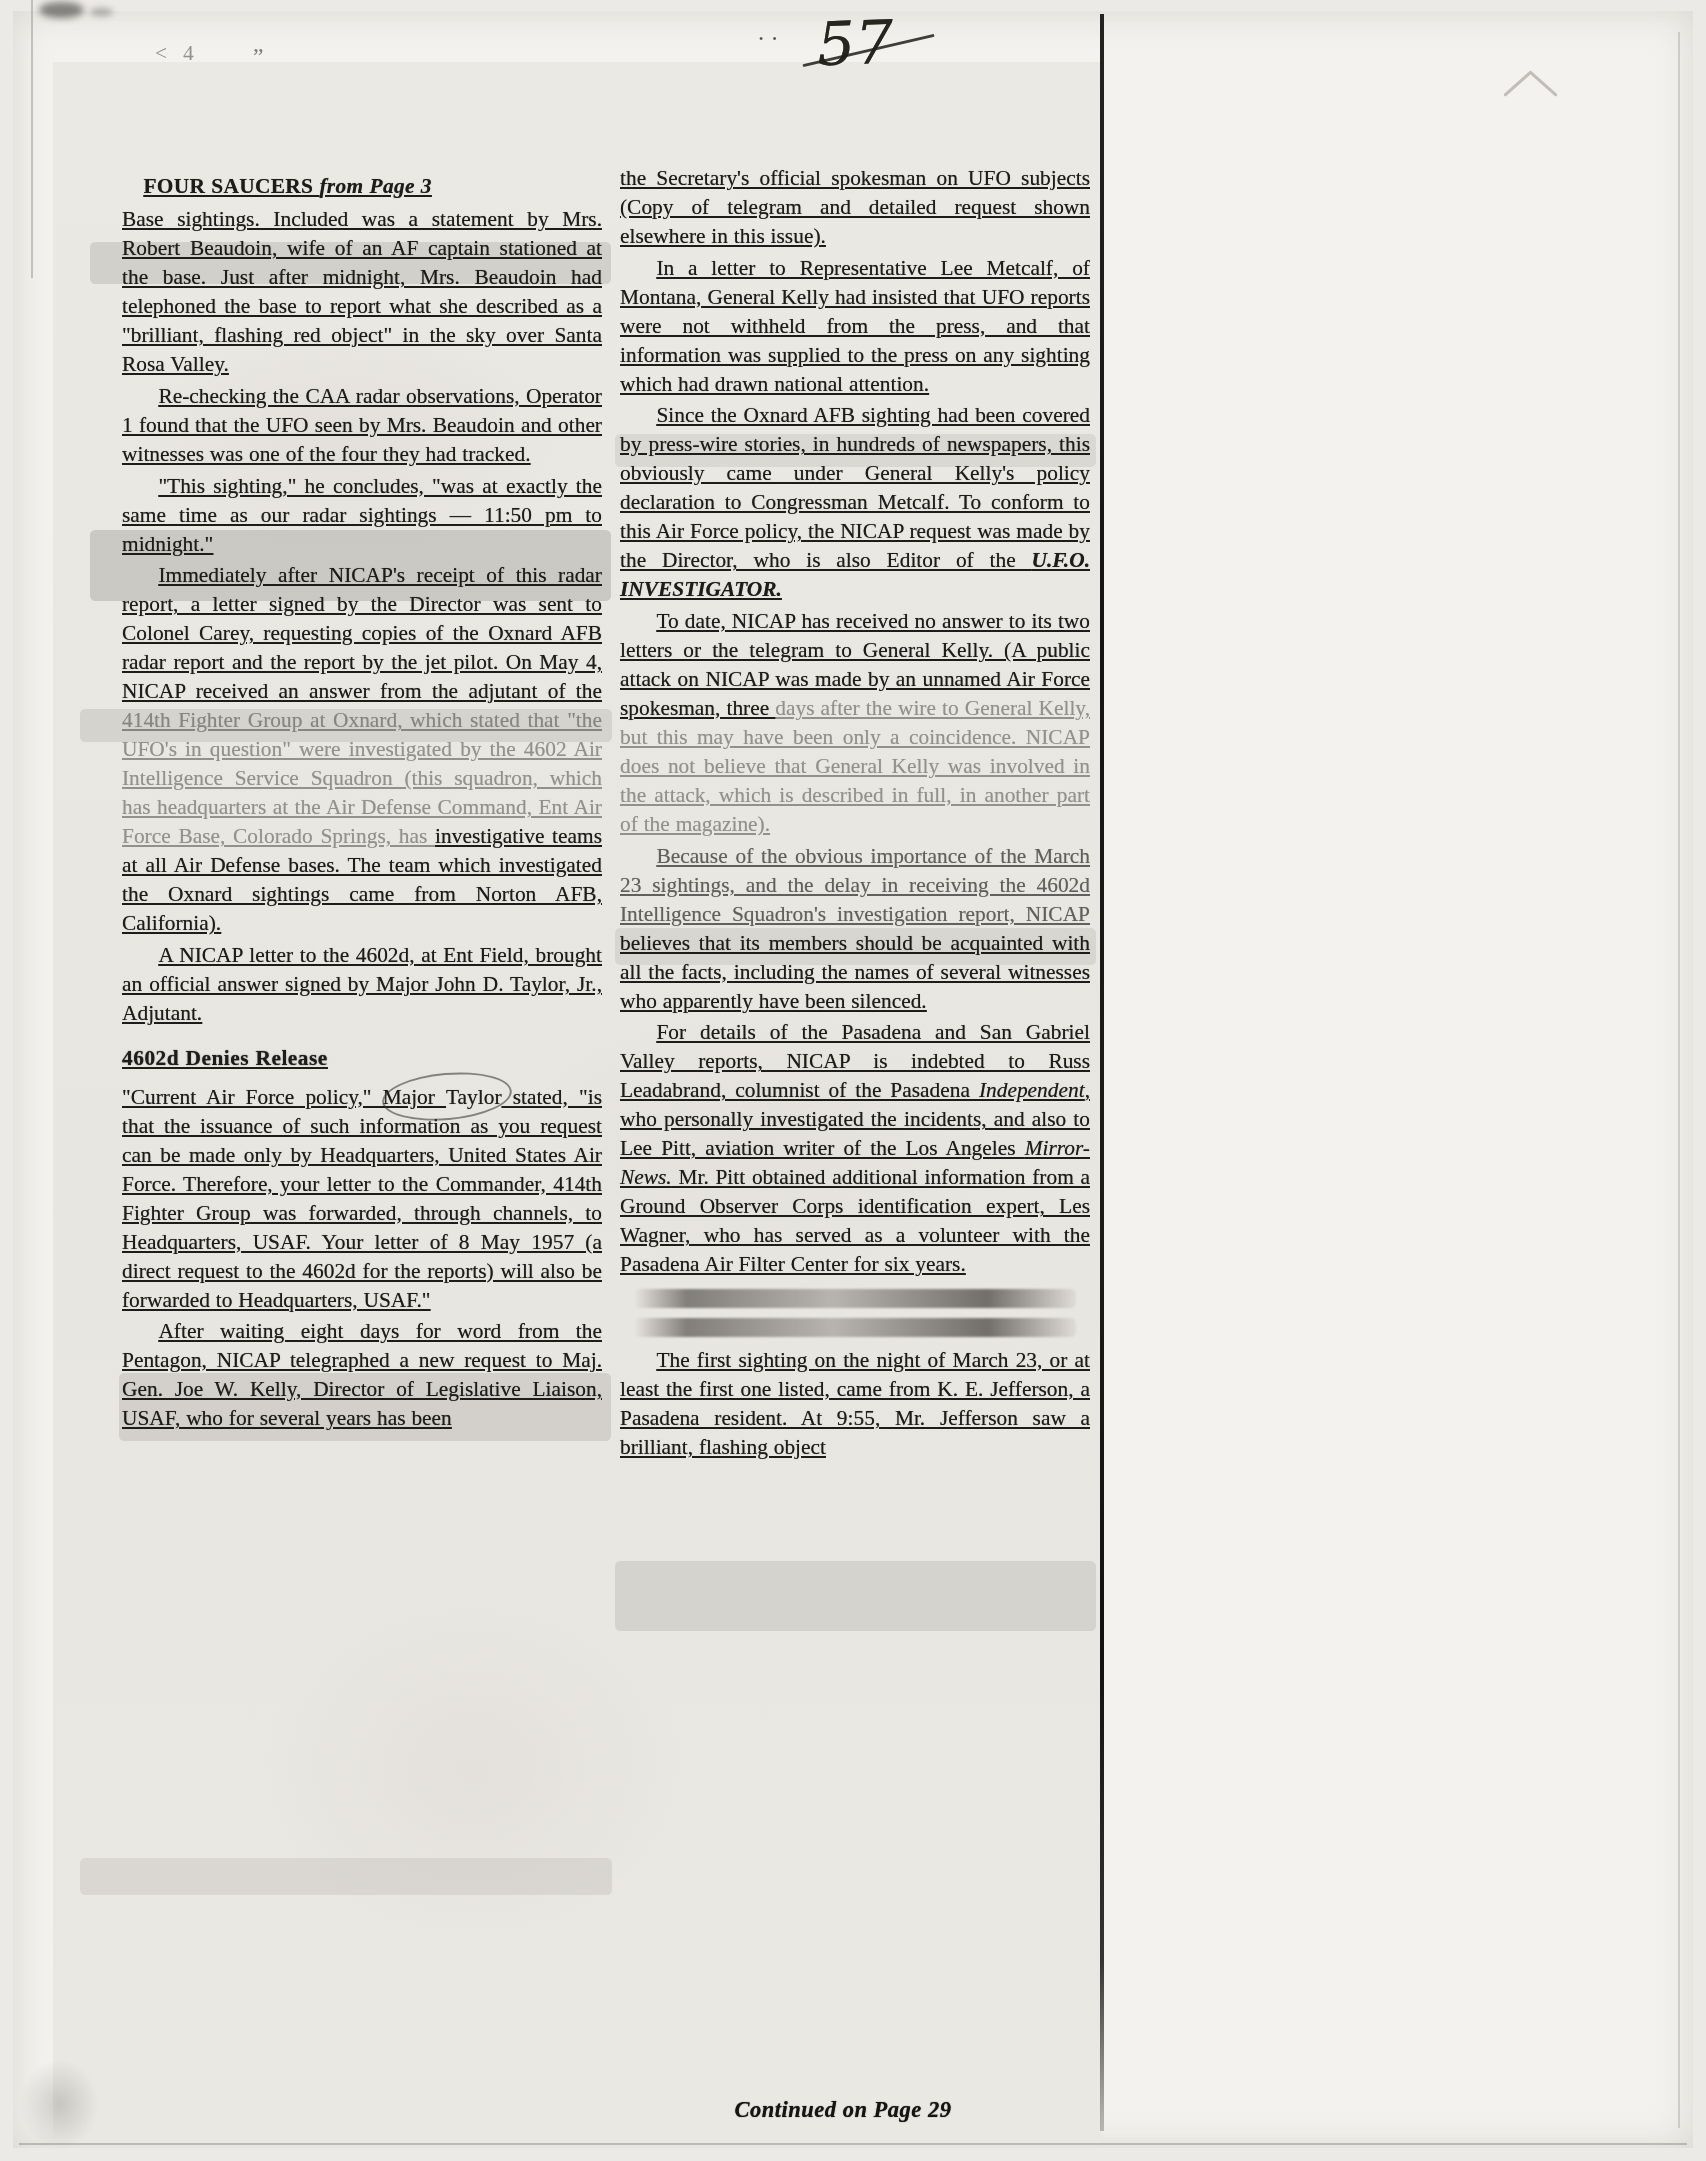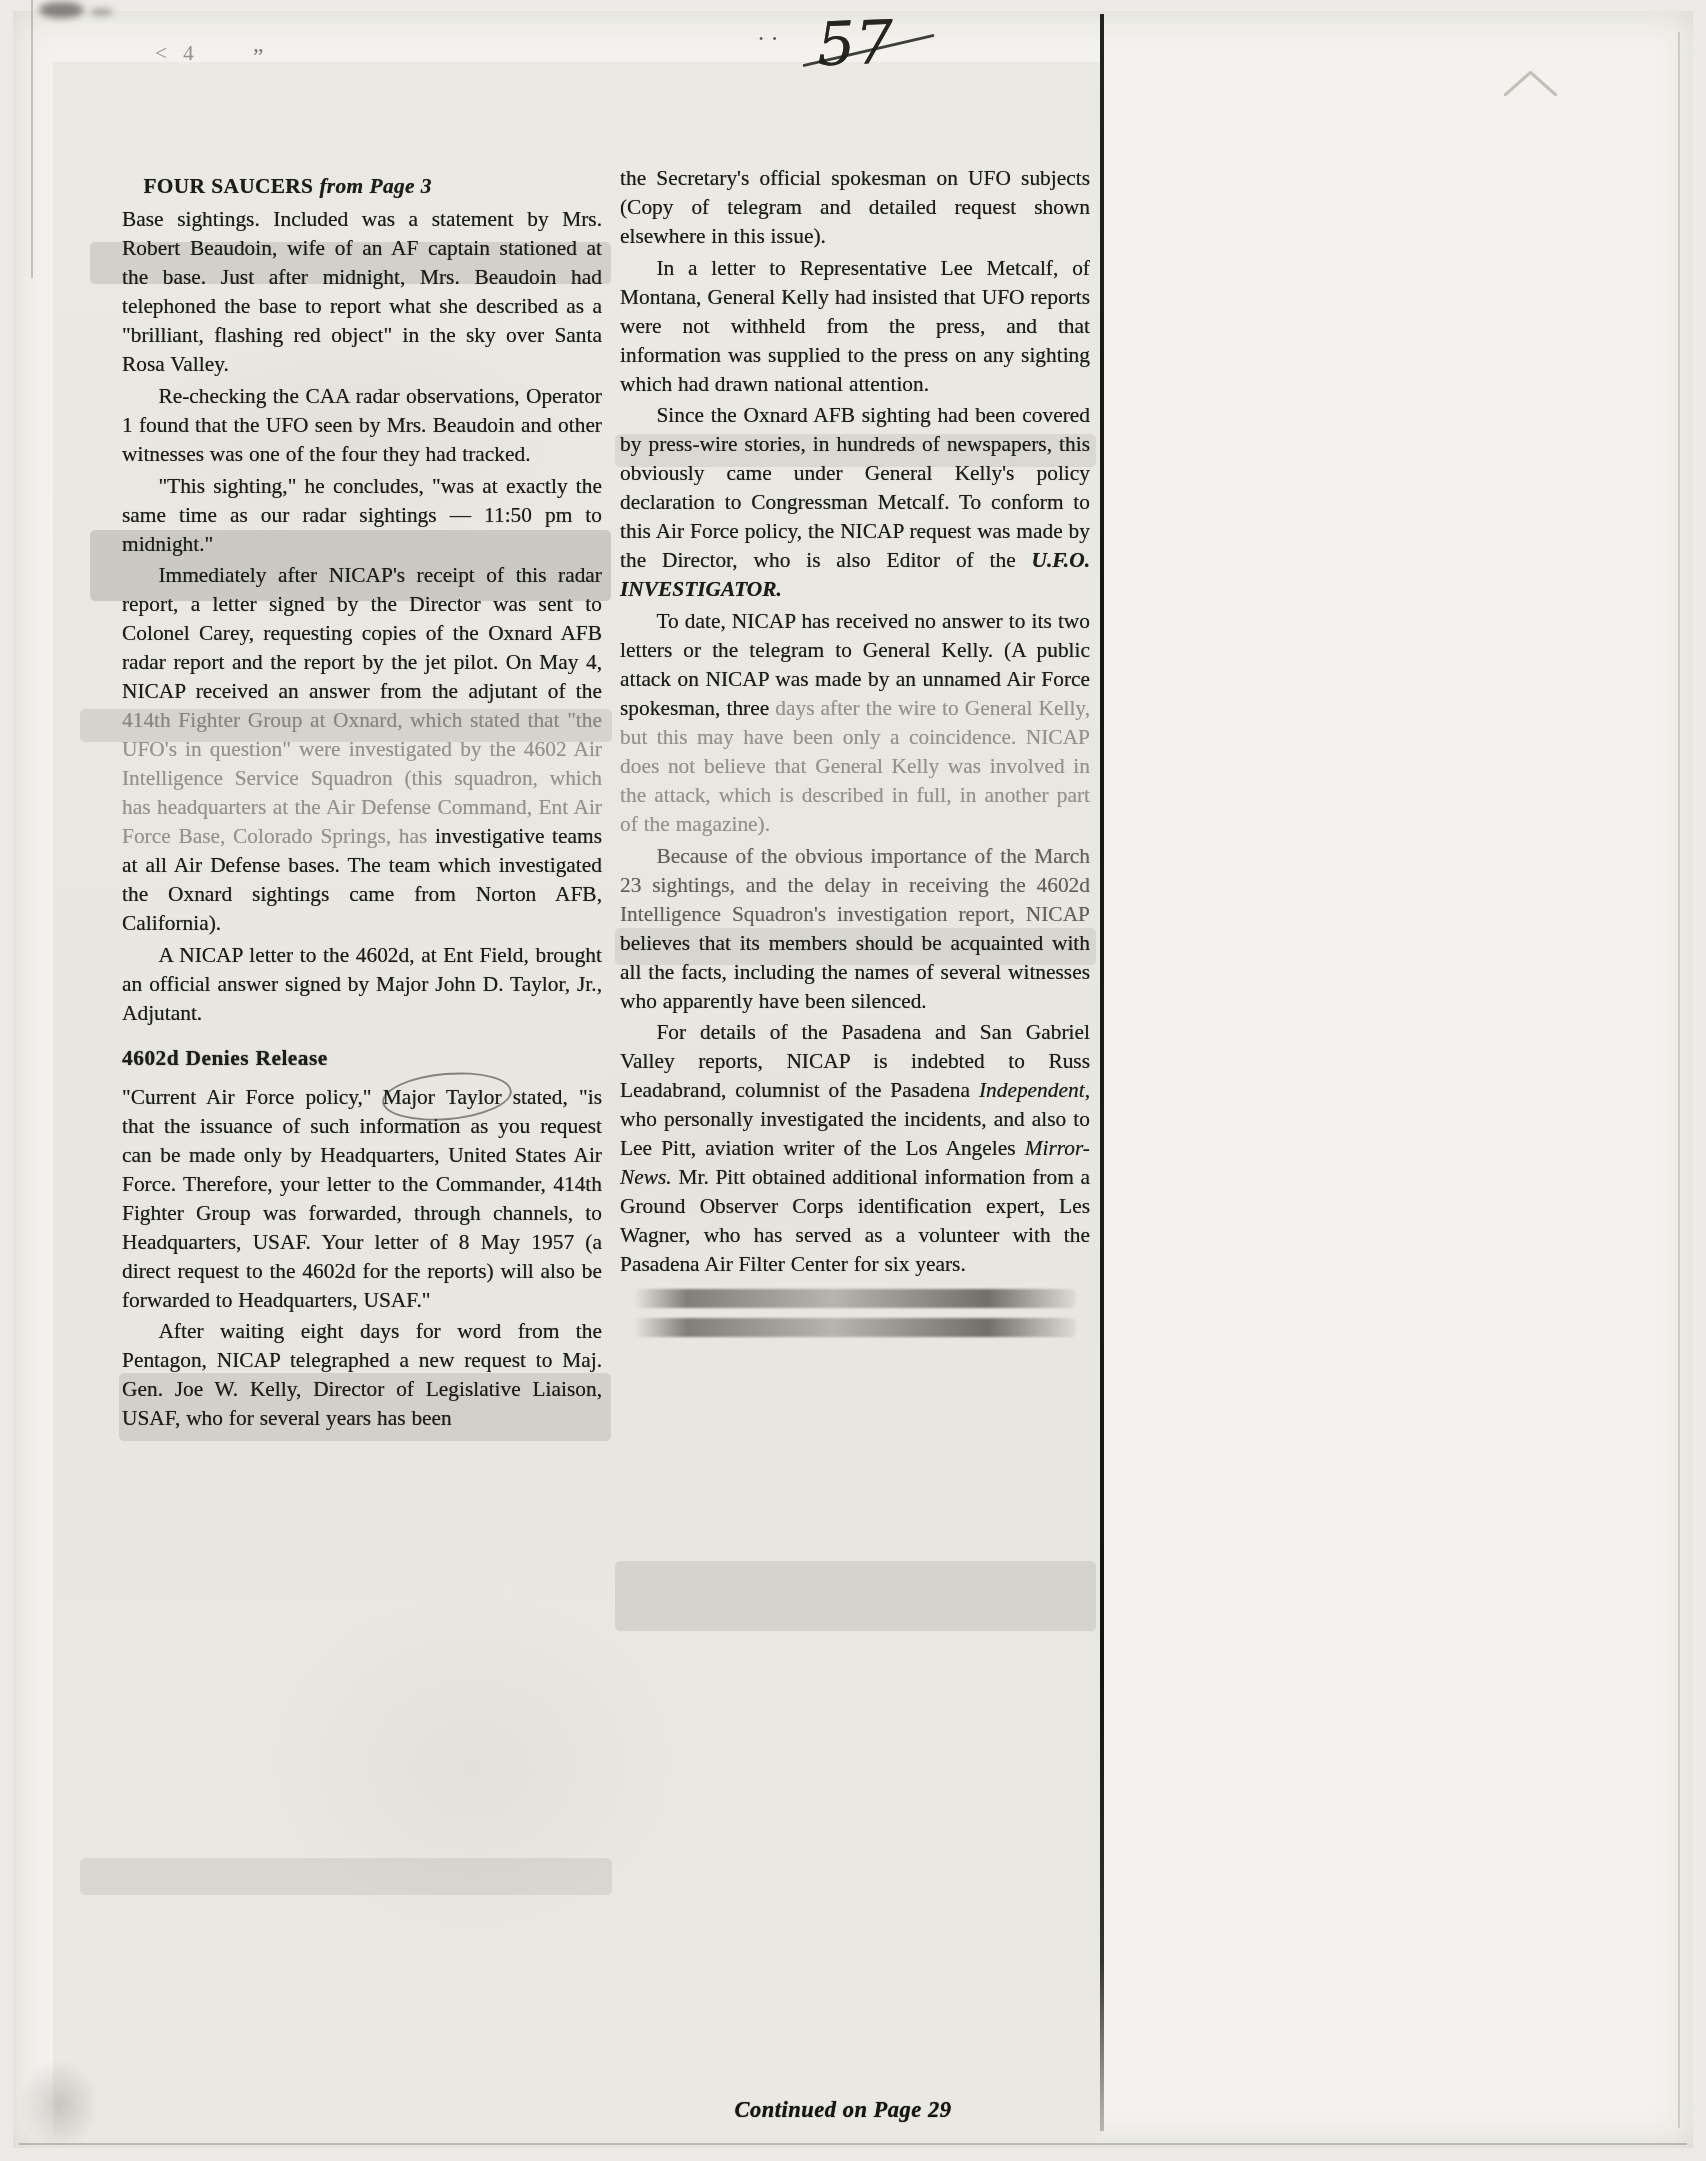--- a/index.html
+++ b/index.html
@@ -44,21 +44,21 @@
   .col {
     position: absolute; z-index: 3;
     color: #1c1c18;
     font-size: 21.4px; line-height: 29px;
     text-align: justify;
     word-spacing: 0.5px;
     text-shadow: 0 0 0.7px rgba(28,28,22,.65);
   }
   .col-left  { left: 122px;  top: 172px; width: 480px; }
   .col-right { left: 620px; top: 164px; width: 470px; }
-  .para { margin: 0 0 2.7px 0; text-indent: 1.7em; }
+  .para { margin: 0 0 2.7px 0; text-indent: 1.7em; text-decoration: underline; }
   .para.noindent { text-indent: 0; }
   .para.heading { font-weight: bold; text-indent: 1.0em; margin-bottom: 4.3px; letter-spacing: 0.3px; }
   .para.subheading {
     font-weight: bold; text-align: left; text-indent: 0;
     margin: 16px 0 9.6px; letter-spacing: 0.5px;
     text-shadow: 0 0 1.2px rgba(28,28,22,.8);
   }
   .seg-bold { font-weight: bold; }
   .seg-italic { font-style: italic; }
   .seg-bolditalic { font-weight: bold; font-style: italic; }
@@ -143,20 +143,21 @@
   </div>
 <div class="col col-right">
     <p class="para  noindent">the Secretary's official spokesman on UFO subjects (Copy of telegram and detailed request shown elsewhere in this issue).</p>
     <p class="para ">In a letter to Representative Lee Metcalf, of Montana, General Kelly had insisted that UFO reports were not withheld from the press, and that information was supplied to the press on any sighting which had drawn national attention.</p>
     <p class="para "><span>Since the Oxnard AFB sighting had been covered by press-wire stories, in hundreds of newspapers, this obviously came under General Kelly's policy declaration to Congressman Metcalf. To conform to this Air Force policy, the NICAP request was made by the Director, who is also Editor of the </span><span class="seg-bolditalic">U.F.O. INVESTIGATOR.</span></p>
     <p class="para "><span>To date, NICAP has received no answer to its two letters or the telegram to General Kelly. (A public attack on NICAP was made by an unnamed Air Force spokesman, three </span><span class="seg-faded">days after the wire to General Kelly, but this may have been only a coincidence. NICAP does not believe that General Kelly was involved in the attack, which is described in full, in another part of the magazine).</span></p>
     <p class="para "><span class="seg-faded-light">Because of the obvious importance of the March 23 sightings, and the delay in receiving the 4602d Intelligence Squadron's investigation report, NICAP </span><span>believes that its members should be acquainted with all the facts, including the names of several witnesses who apparently have been silenced.</span></p>
     <p class="para "><span>For details of the Pasadena and San Gabriel Valley reports, NICAP is indebted to Russ Leadabrand, columnist of the Pasadena </span><span class="seg-italic">Independent</span><span>, who personally investigated the incidents, and also to Lee Pitt, aviation writer of the Los Angeles </span><span class="seg-italic">Mirror-News.</span><span> Mr. Pitt obtained additional information from a Ground Observer Corps identification expert, Les Wagner, who has served as a volunteer with the Pasadena Air Filter Center for six years.</span></p>
     <div class="smudge"></div>
     <div class="smudge"></div>
+    <p class="para ">The first sighting on the night of March 23, or at least the first one listed, came from K. E. Jefferson, a Pasadena resident. At 9:55, Mr. Jefferson saw a brilliant, flashing object</p>
   </div>
 
 <div class="footer">Continued on Page 29</div>
 
 <div class="pagenum">57</div>
 <div class="pagenum-stroke"></div>
 <div class="dots">··</div>
 <div class="pencil pencil-1">&lt; 4</div>
 <div class="pencil pencil-2">”</div>
 

